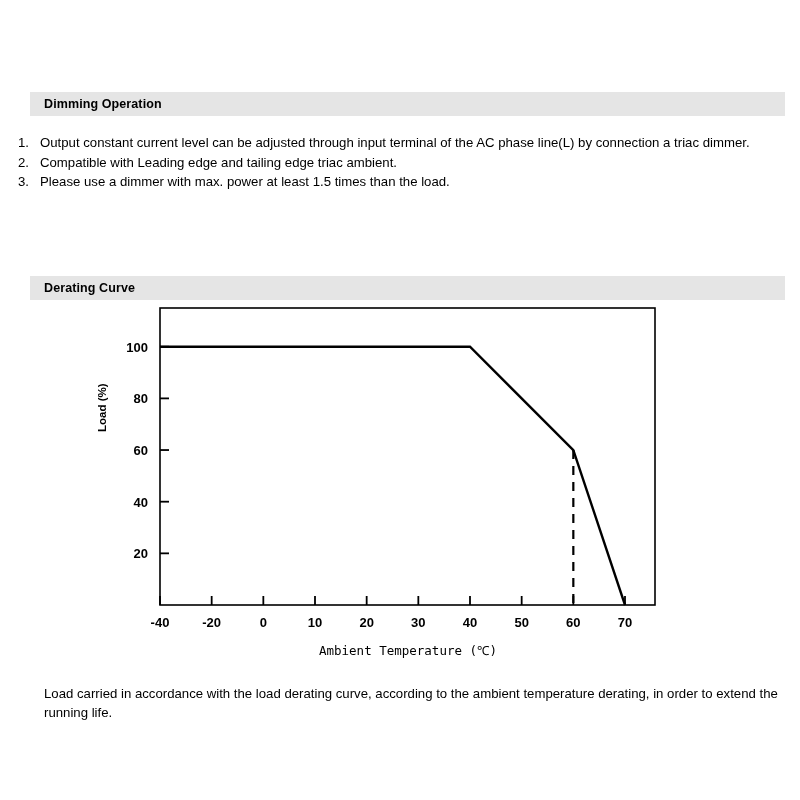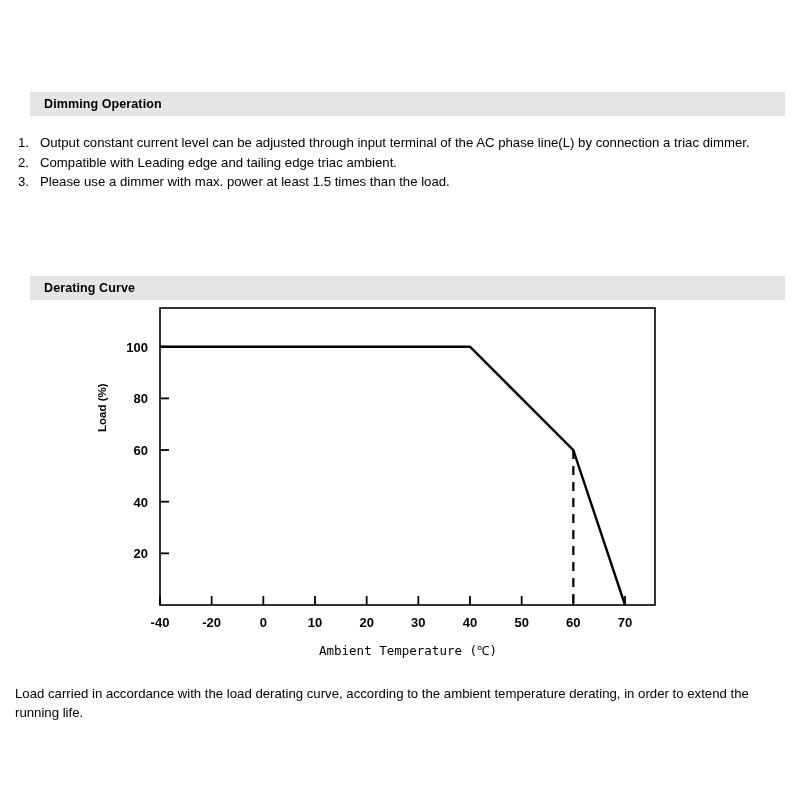--- a/index.html
+++ b/index.html
@@ -84,21 +84,21 @@
     transform-origin: left top;
     font-size: 11.5px;
     font-weight: bold;
     font-family: "Liberation Sans", sans-serif;
     white-space: nowrap;
   }
 
   
   .footer-note {
     position: absolute;
-    left: 15px;
+    left: 44px;
     top: 684px;
     width: 740px;
     font-size: 13.2px;
     line-height: 19px;
   }
 </style>
 </head>
 <body>
 
 <div class="page">

